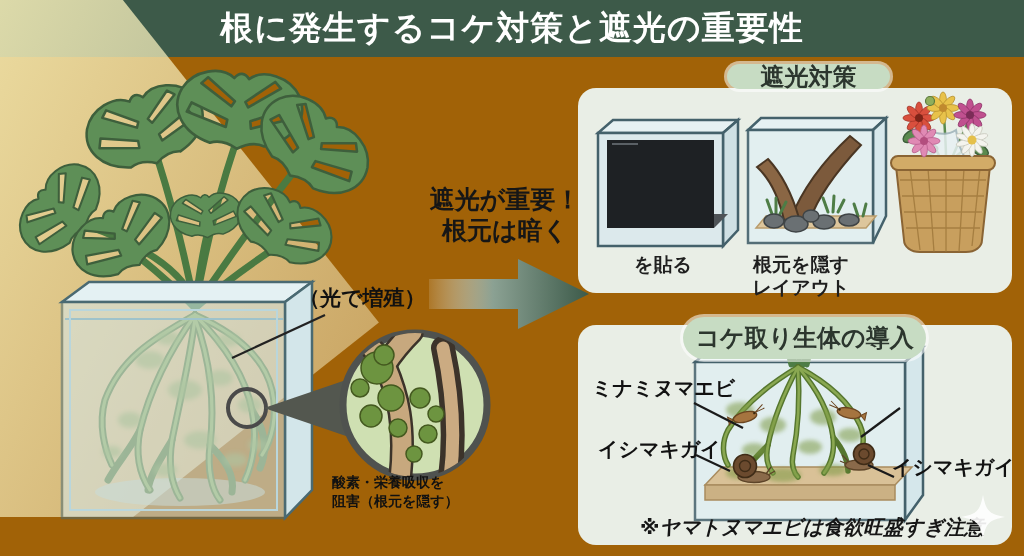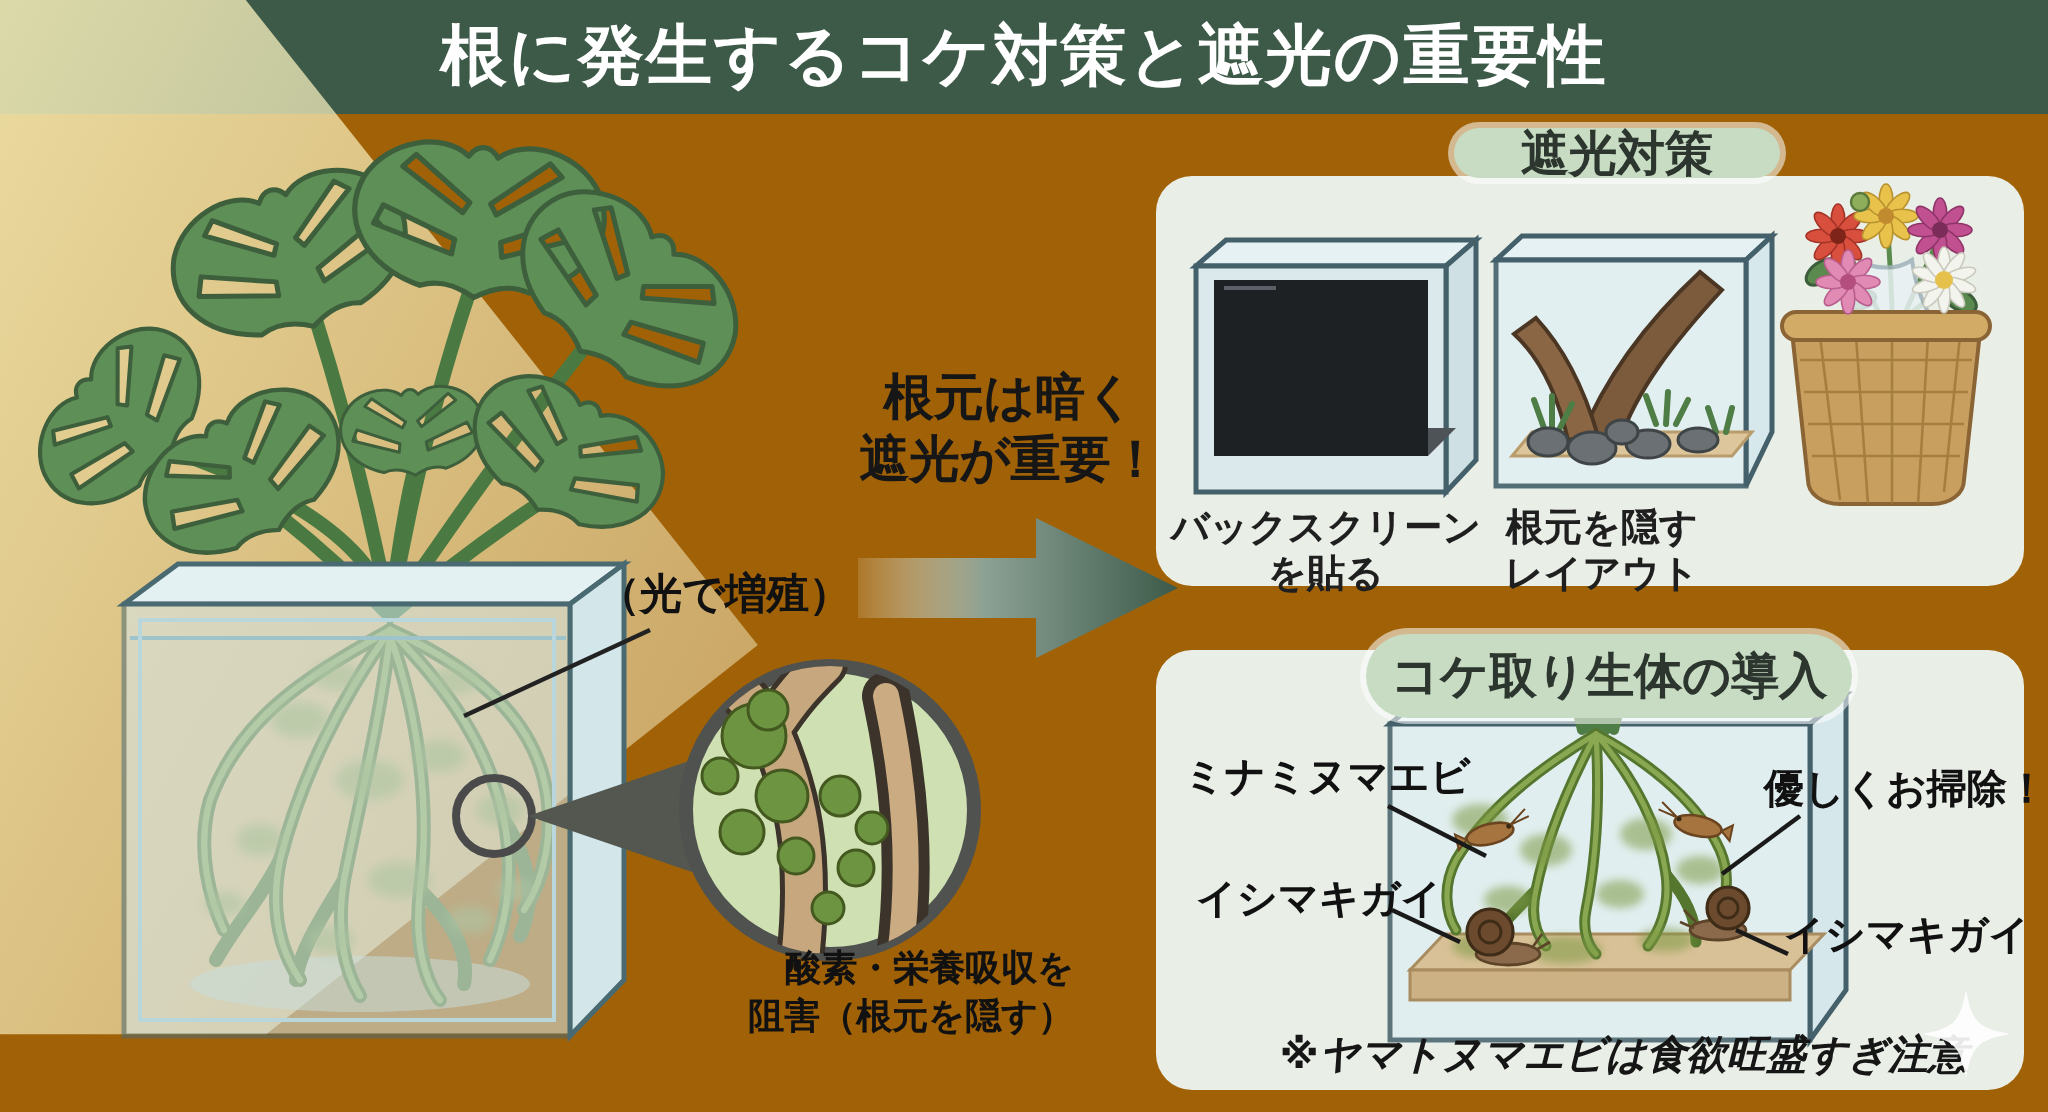--- a/index.html
+++ b/index.html
@@ -14,21 +14,21 @@
   
   .light-beam { position:absolute; left:0; top:0; width:1024px; height:556px; z-index:2; pointer-events:none;
     background:linear-gradient(118deg, rgba(248,240,186,0.85) 0%, rgba(250,245,210,0.45) 45%, rgba(252,250,230,0) 75%);
     clip-path:polygon(0 0, 12% 0, 37% 58%, 13% 93%, 0 93%); }
 
   svg { display:block; }
   .left-illustration { position:absolute; left:0; top:60px; z-index:4; }
 
   .callout { position:absolute; z-index:5; color:#111; font-weight:700; }
   .moss-callout { left:299px; top:284px; font-size:21px; line-height:1.32; }
-  .damage-callout { left:332px; top:473px; width:205px; font-size:18px; line-height:1.33; text-align:right; }
+  .damage-callout { left:332px; top:473px; width:205px; font-size:14px; line-height:1.33; text-align:left; }
 
   .arrow-wrap { position:absolute; left:425px; top:250px; z-index:4; }
   .arrow-text { position:absolute; left:416px; top:184px; width:178px; z-index:5;
     text-align:center; color:#161616; font-size:25px; font-weight:700; line-height:1.25; }
 
   .panel { position:absolute; width:434px; background:#e9eee6; border-radius:18px; z-index:4; }
   .panel-shading { left:578px; top:88px; height:205px; }
   .panel-biota   { left:578px; top:325px; height:220px; }
 
   .badge { position:absolute; z-index:6; background:#c7dcc3; border-radius:22px;
@@ -184,22 +184,22 @@
 
   <div class="callout moss-callout">
     <div>（光で増殖）</div>
   </div>
   <div class="callout damage-callout">
     <div>酸素・栄養吸収を</div>
     <div>阻害（根元を隠す）</div>
   </div>
 
   <div class="arrow-text">
+    <div>遮光が重要！</div>
     <div>根元は暗く</div>
-    <div>遮光が重要！</div>
   </div>
   <div class="arrow-wrap">
     <svg width="170" height="90" viewBox="0 0 170 90">
       <defs>
         <linearGradient id="arrowGrad" x1="0" y1="0" x2="1" y2="0">
           <stop offset="0" stop-color="#edf0ea" stop-opacity="0.15"></stop>
           <stop offset="0.4" stop-color="#8ba193"></stop>
           <stop offset="1" stop-color="#3c5a49"></stop>
         </linearGradient>
       </defs>
@@ -338,21 +338,20 @@
             <ellipse cx="0" cy="-8" rx="3" ry="8.5" transform="rotate(288)"></ellipse>
                 <ellipse cx="0" cy="-8" rx="3" ry="8.5" transform="rotate(324)"></ellipse>
               </g>
             <circle r="4.5" fill="#e5c04b"></circle>
             </g>
           <circle cx="352" cy="13" r="4.5" fill="#8fae5c" stroke="#5a7a3c" stroke-width="1.2"></circle>
         </g>
       </g>
     </svg>
     <div class="caption cap-1">
-      <div>バックスクリーン</div>
       <div>を貼る</div>
     </div>
     <div class="caption cap-2">
       <div>根元を隠す</div>
       <div>レイアウト</div>
     </div>
   </div>
   <div class="badge badge-shading">遮光対策</div>
 
   <div class="panel panel-biota">
@@ -437,21 +436,20 @@
       </g>
 
       <g stroke="#1a1a1a" stroke-width="2.2">
         <line x1="116" y1="78" x2="165" y2="103"></line>
         <line x1="322" y1="83" x2="283" y2="112"></line>
         <line x1="118" y1="130" x2="152" y2="146"></line>
         <line x1="316" y1="152" x2="290" y2="140"></line>
       </g>
     </svg>
     <div class="bio-label lbl-shrimp">ミナミヌマエビ</div>
-    <div class="bio-label lbl-clean">優しくお掃除！</div>
     <div class="bio-label lbl-snail-left">イシマキガイ</div>
     <div class="bio-label lbl-snail-right">イシマキガイ</div>
     <div class="bio-note">※ヤマトヌマエビは食欲旺盛すぎ注意</div>
   </div>
   <div class="badge badge-biota">コケ取り生体の導入</div>
 
   <svg class="sparkle" width="50" height="50" viewBox="-25 -25 50 50">
     <path d="M0,-22 C3,-6 6,-3 22,0 C6,3 3,6 0,22 C-3,6 -6,3 -22,0 C-6,-3 -3,-6 0,-22 Z" fill="#ffffff"></path>
   </svg>
 

